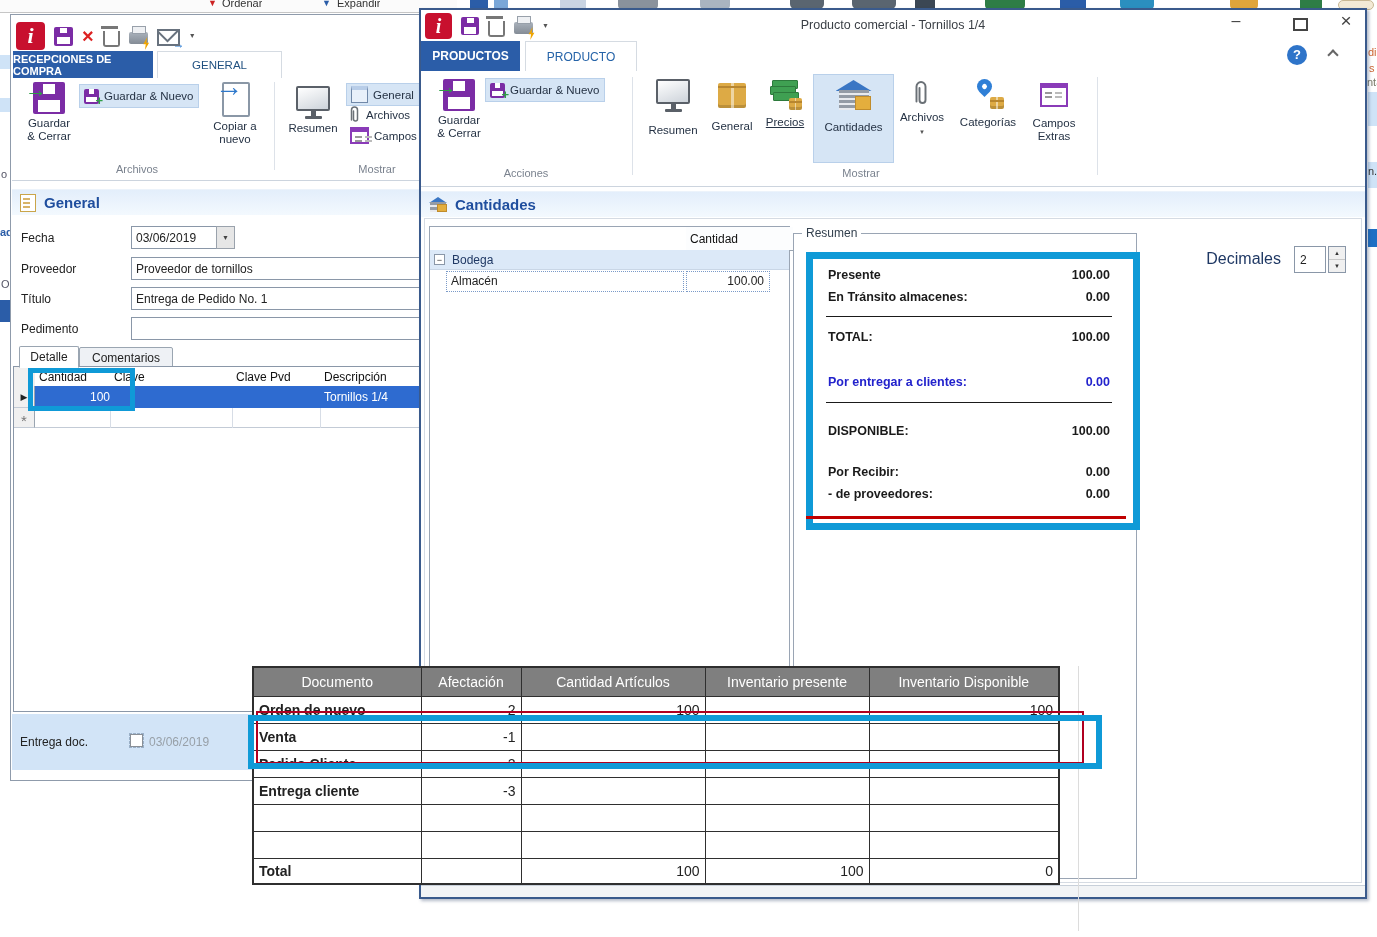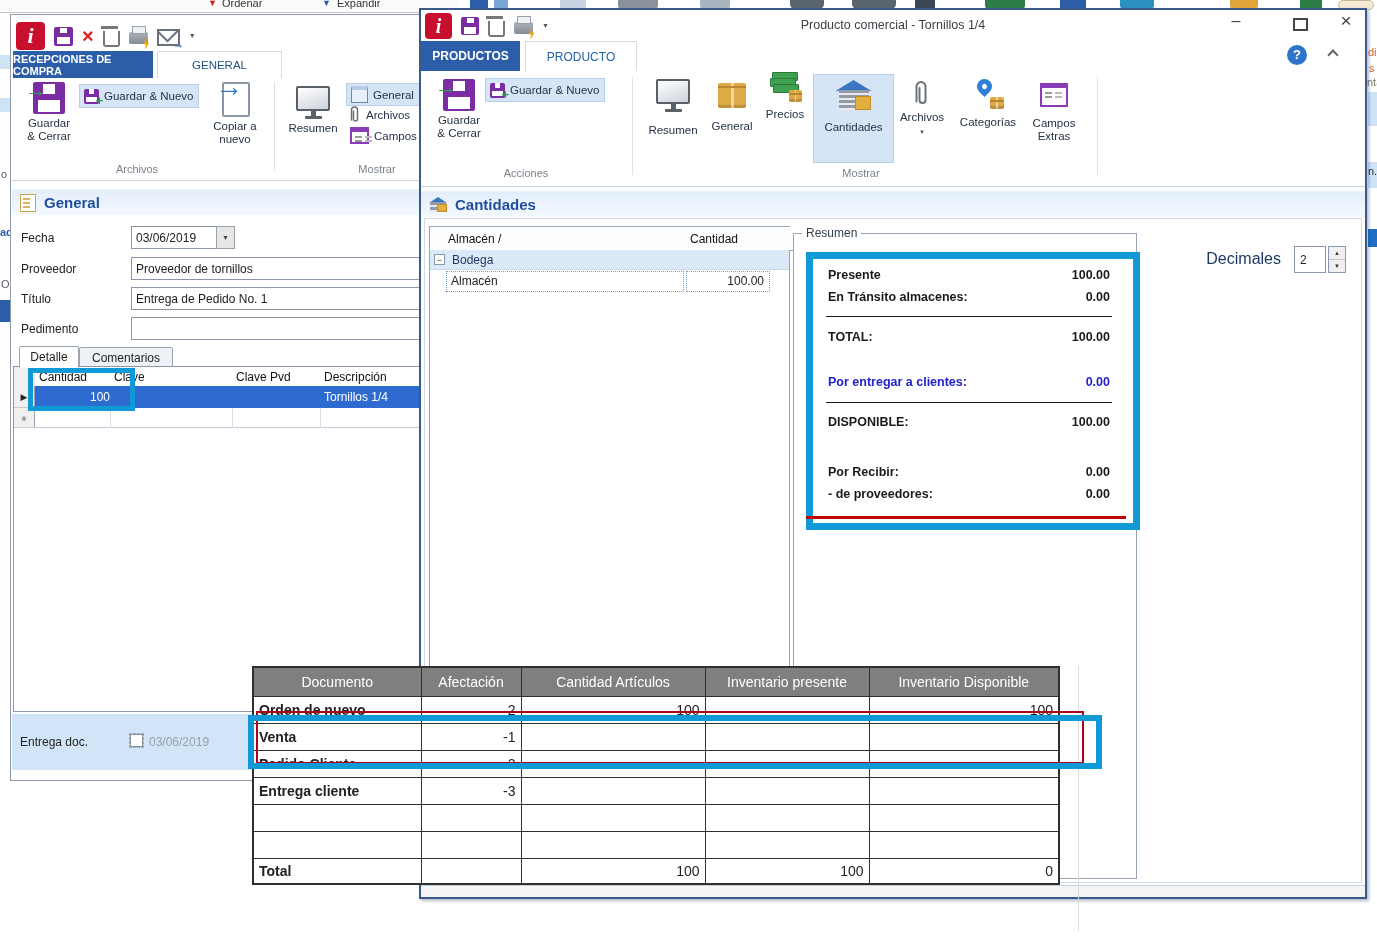--- a/index.html
+++ b/index.html
@@ -323,21 +323,21 @@
       <div class="rib-big" style="left:223px;top:8px;width:58px;">
         <span style="display:inline-block;">
           <span class="monitor" style="display:block;"></span><span class="mstand" style="display:block;"></span><span class="mbase" style="display:block;"></span>
         </span>
         <div style="margin-top:9px;">Resumen</div>
       </div>
       <div class="rib-big" style="left:286px;top:8px;width:50px;">
         <span class="pkg" style="display:inline-block;width:28px;height:25px;margin-top:4px;"></span>
         <div style="margin-top:9px;">General</div>
       </div>
-      <div class="rib-big" style="left:340px;top:0;width:48px;">
+      <div class="rib-big" style="left:340px;top:8px;width:48px;text-decoration:underline;">
         <span style="position:relative;display:inline-block;width:30px;height:29px;">
           <span class="bill" style="left:2px;top:1px;"></span>
           <span class="bill" style="left:0px;top:7px;"></span>
           <span class="bill" style="left:3px;top:13px;"></span>
           <span class="pkg" style="position:absolute;right:-2px;bottom:-2px;width:13px;height:12px;"></span>
         </span>
         <div style="margin-top:5px;">Precios</div>
       </div>
       <div class="rib-big hl" style="left:392px;top:3px;width:79px;height:82px;padding-top:5px;">
         <span style="position:relative;display:inline-block;width:36px;height:30px;">
@@ -374,21 +374,20 @@
         <span class="wh-roof" style="height:6px;"></span>
         <span class="wh-body" style="top:5px;left:1px;right:1px;"></span>
         <span class="wh-box" style="right:0;bottom:0;width:8px;height:6px;"></span>
       </span>
       <span>Cantidades</span>
     </div>
 
     <div class="abs" style="left:3px;top:208px;width:938px;height:665px;border:1px solid #d5dbe3;background:#fff;"></div>
 
     <div class="abs gridbox" style="left:8px;top:216px;width:361px;height:650px;border-color:#9aa5b4;">
-      <div class="gh" style="left:0;top:0;width:256px;height:23px;padding-left:18px;background:#fcfdfe;">Almacén /</div>
       <div class="gh" style="left:256px;top:0;width:85px;height:23px;background:#fcfdfe;">Cantidad</div>
       <div class="gh" style="left:341px;top:0;width:18px;height:23px;border-right:none;background:#fcfdfe;"></div>
 
       <div class="abs" style="left:0;top:23px;width:359px;height:20px;background:#dce9f8;border-bottom:1px solid #c9d6e6;">
         <span class="abs" style="left:4px;top:4px;width:11px;height:11px;border:1px solid #8a97a8;background:#fff;font-size:9px;line-height:10px;text-align:center;color:#333;">−</span>
         <span class="abs" style="left:22px;top:3px;font-size:12px;color:#1f3864;">Bodega</span>
       </div>
 
       <div class="abs" style="left:16px;top:44px;width:238px;height:21px;background:#fff;border:1px dotted #7a9ac8;font-size:12px;padding:2px 0 0 4px;">
         <span>Almacén</span>
@@ -411,21 +410,21 @@
       <div class="rline" style="top:82px;"></div>
       <div class="rrow" style="top:96px;">
         <span>TOTAL:</span>
         <span>100.00</span>
       </div>
       <div class="rrow blue-t" style="top:141px;">
         <span class="blue-t">Por entregar a clientes:</span>
         <span class="blue-t">0.00</span>
       </div>
       <div class="rline" style="top:168px;"></div>
-      <div class="rrow" style="top:181px;">
+      <div class="rrow" style="top:190px;">
         <span>DISPONIBLE:</span>
         <span>100.00</span>
       </div>
       <div class="rrow" style="top:231px;">
         <span>Por Recibir:</span>
         <span>0.00</span>
       </div>
       <div class="rrow" style="top:253px;">
         <span>- de proveedores:</span>
         <span>0.00</span>

